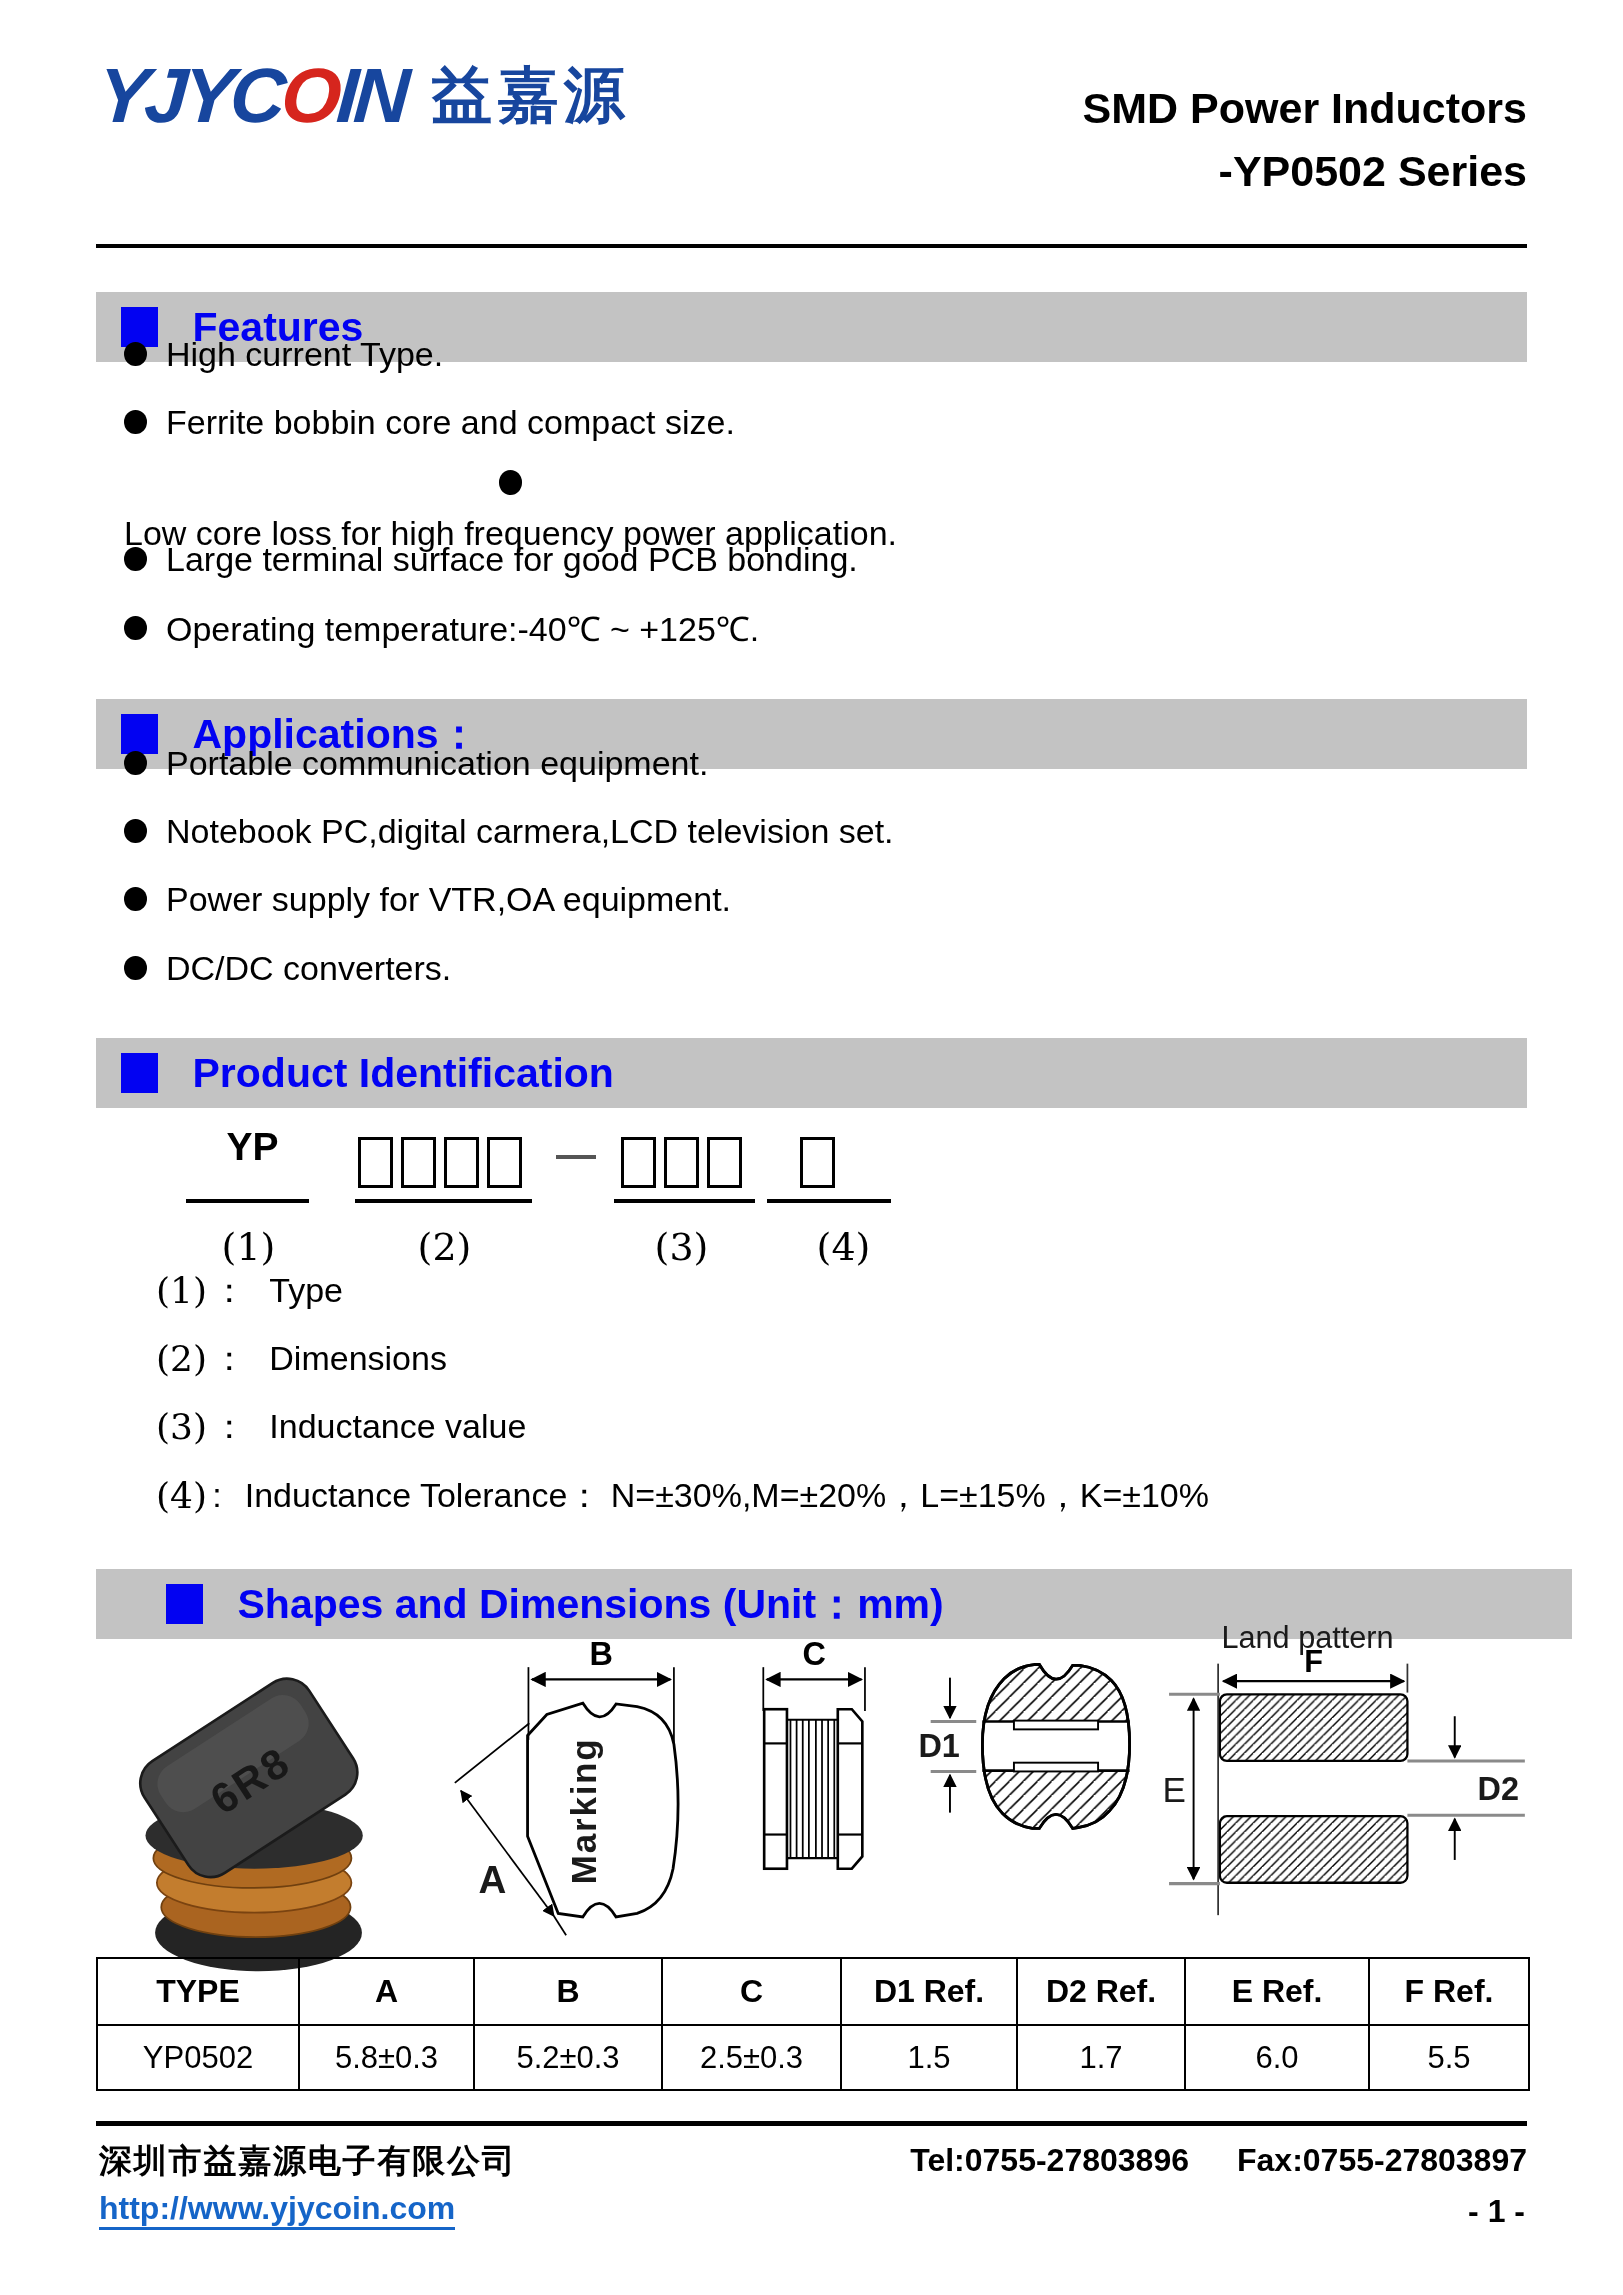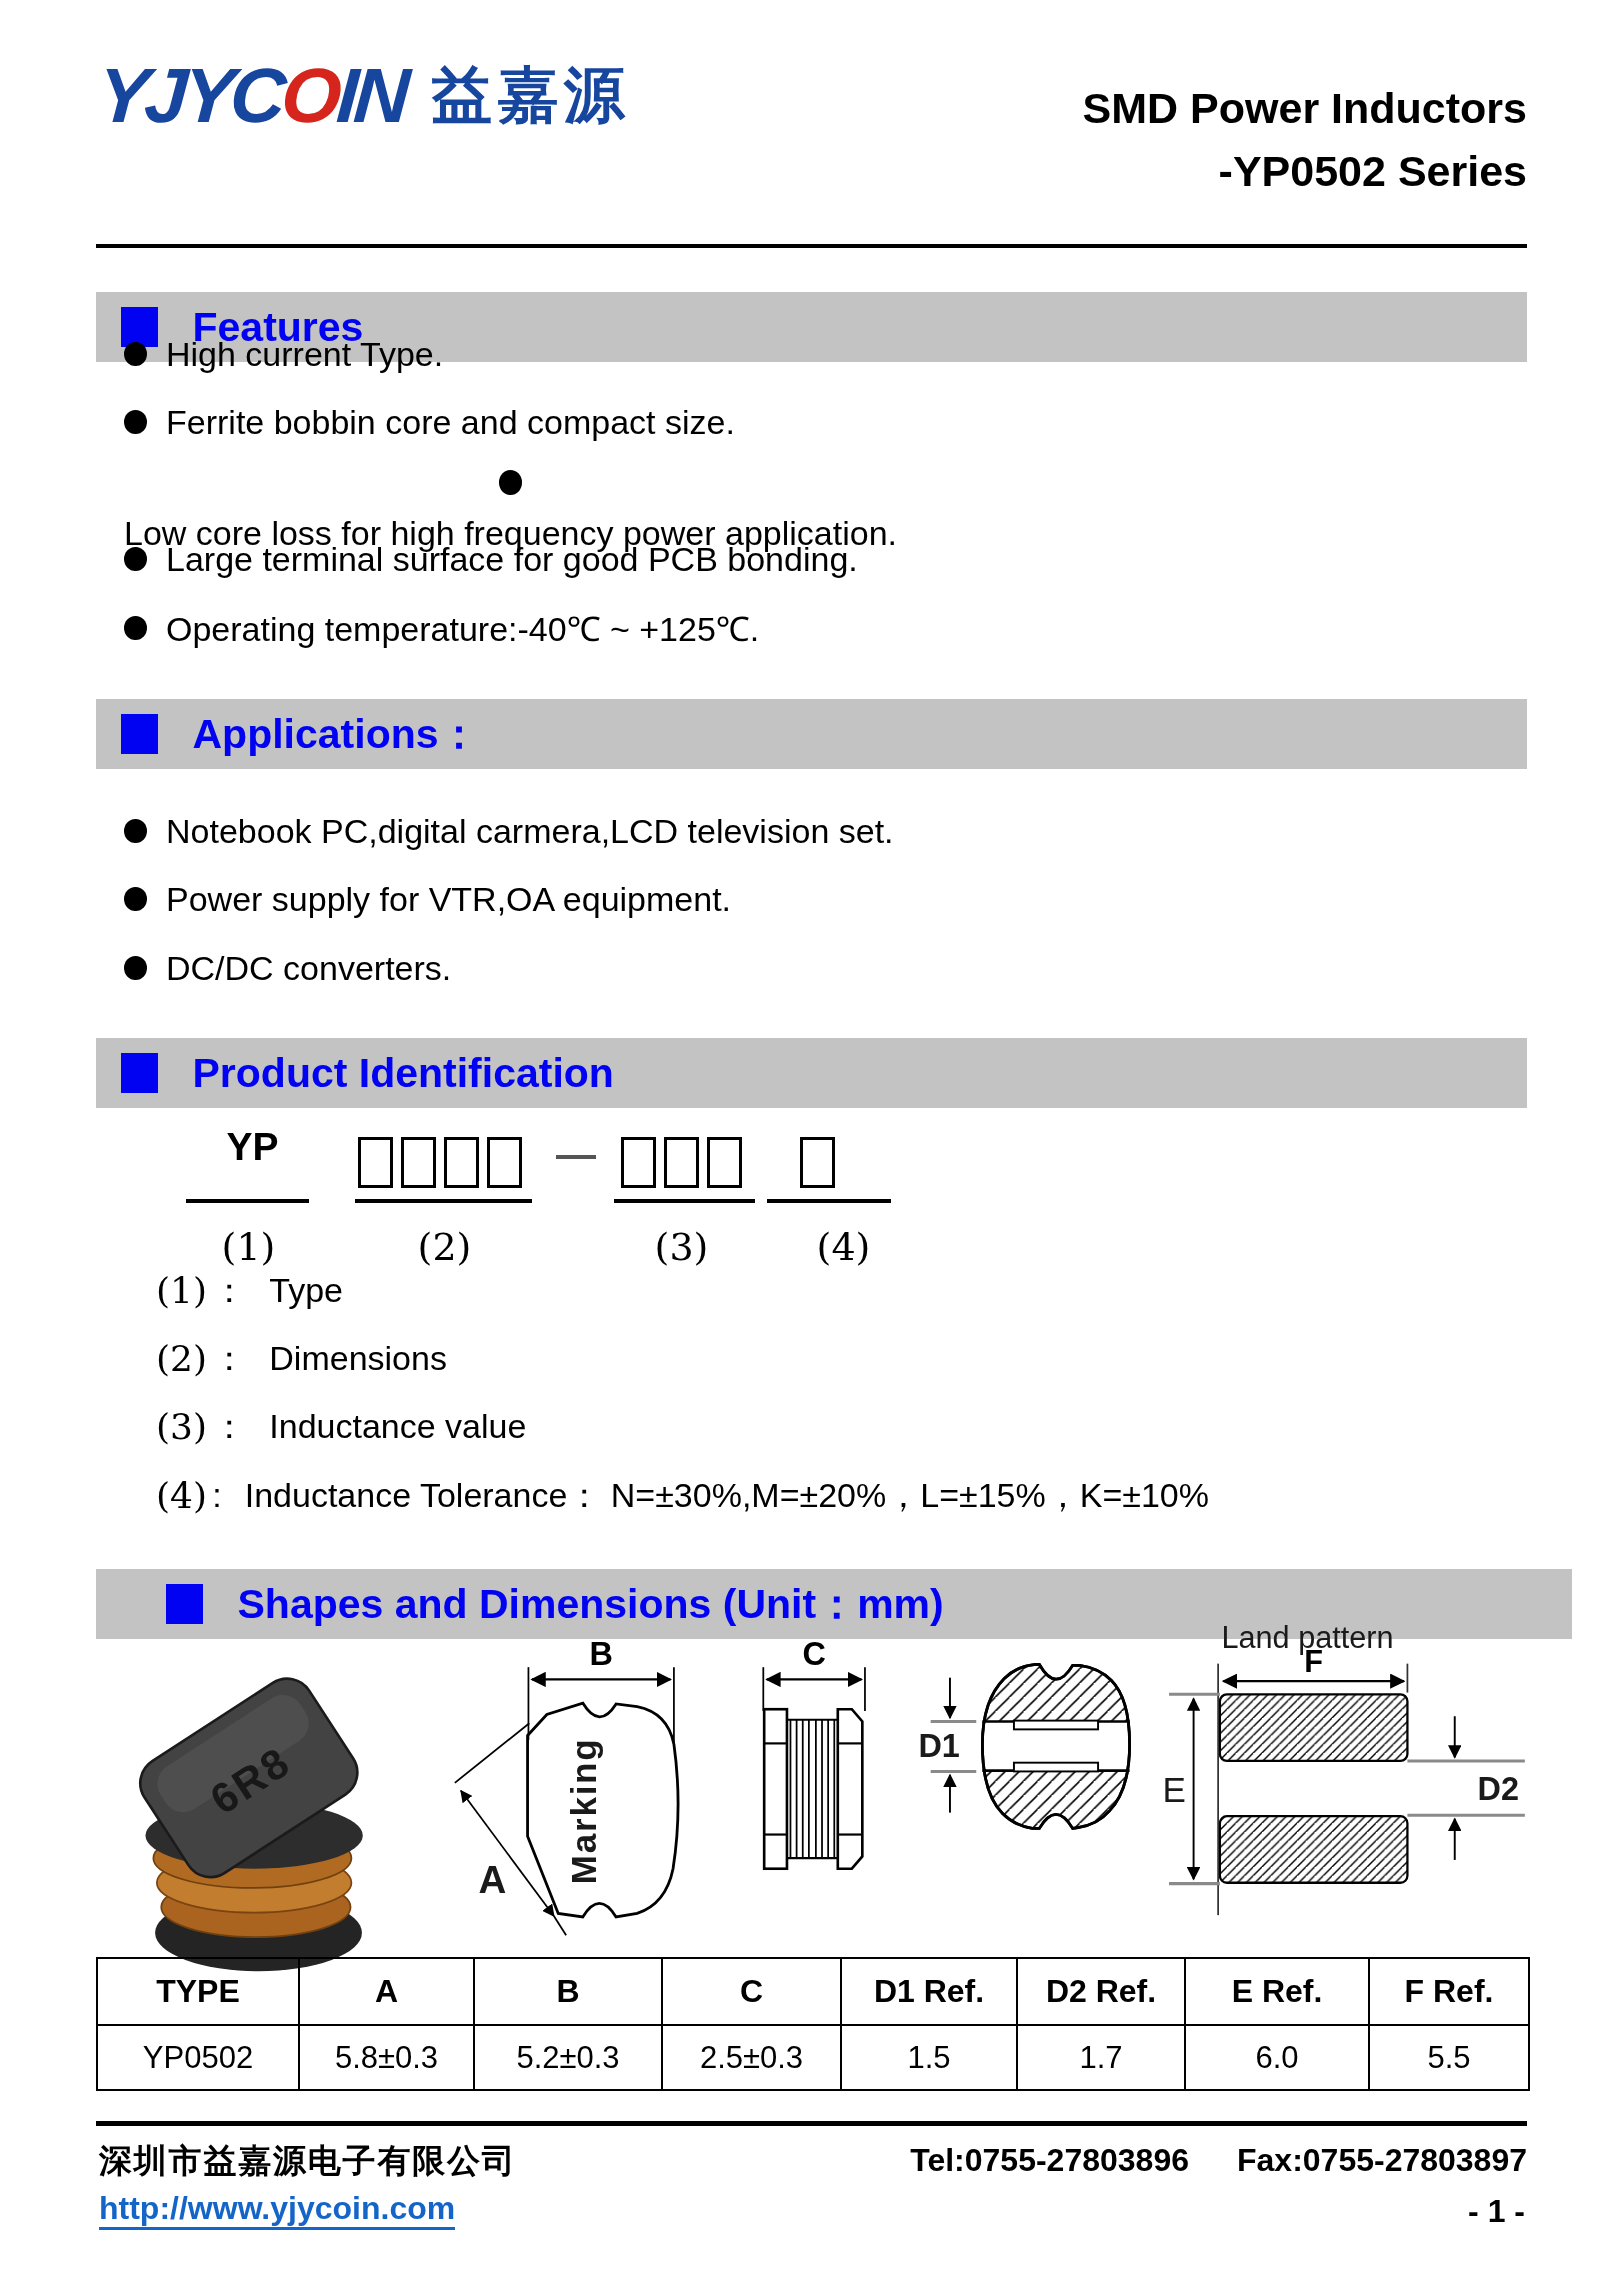--- a/index.html
+++ b/index.html
@@ -90,20 +90,24 @@
     </div>
   <div class="abs bullet" style="top:607px;">
       <div class="dot"></div>
       <span>Operating temperature:-40℃ ~ +125℃.</span>
     </div>
 
   <div class="abs banner" style="top:654px;">
     <div class="sq"></div>
     <div class="btxt">Applications：</div>
   </div>
+  <div class="abs bullet" style="top:742px;">
+      <div class="dot"></div>
+      <span>Portable communication equipment.</span>
+    </div>
   <div class="abs bullet" style="top:878px;">
       <div class="dot"></div>
       <span>Power supply for VTR,OA equipment.</span>
     </div>
   <div class="abs bullet" style="top:810px;">
       <div class="dot"></div>
       <span>Notebook PC,digital carmera,LCD television set.</span>
     </div>
   <div class="abs bullet" style="top:947px;">
       <div class="dot"></div>

